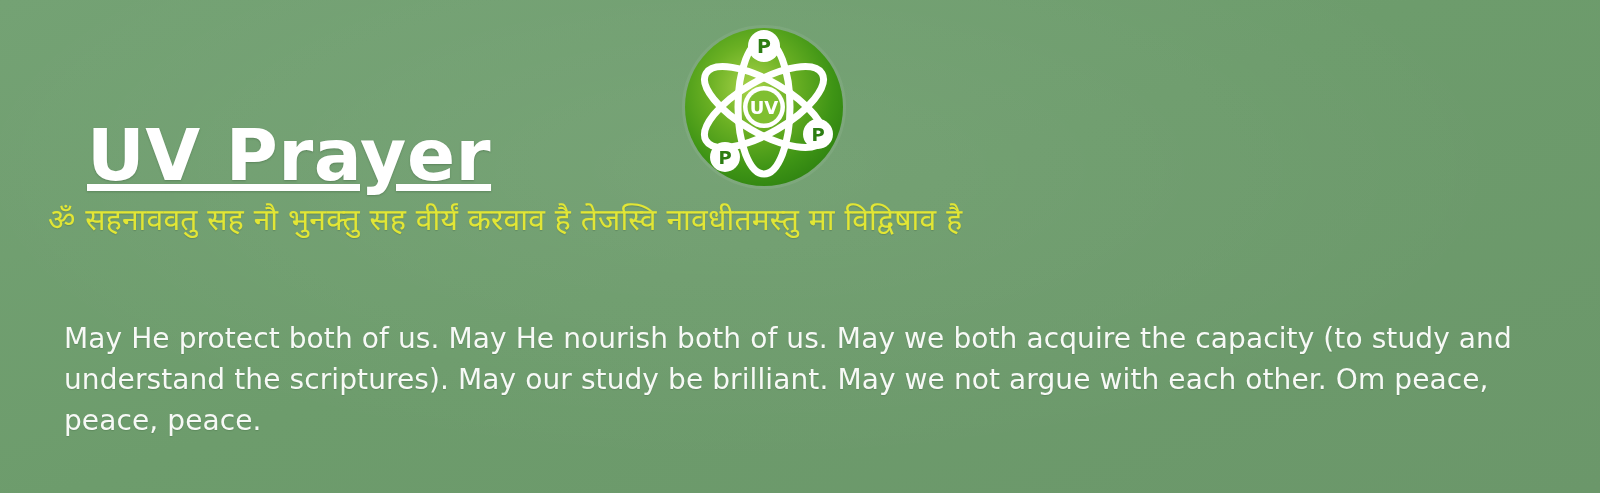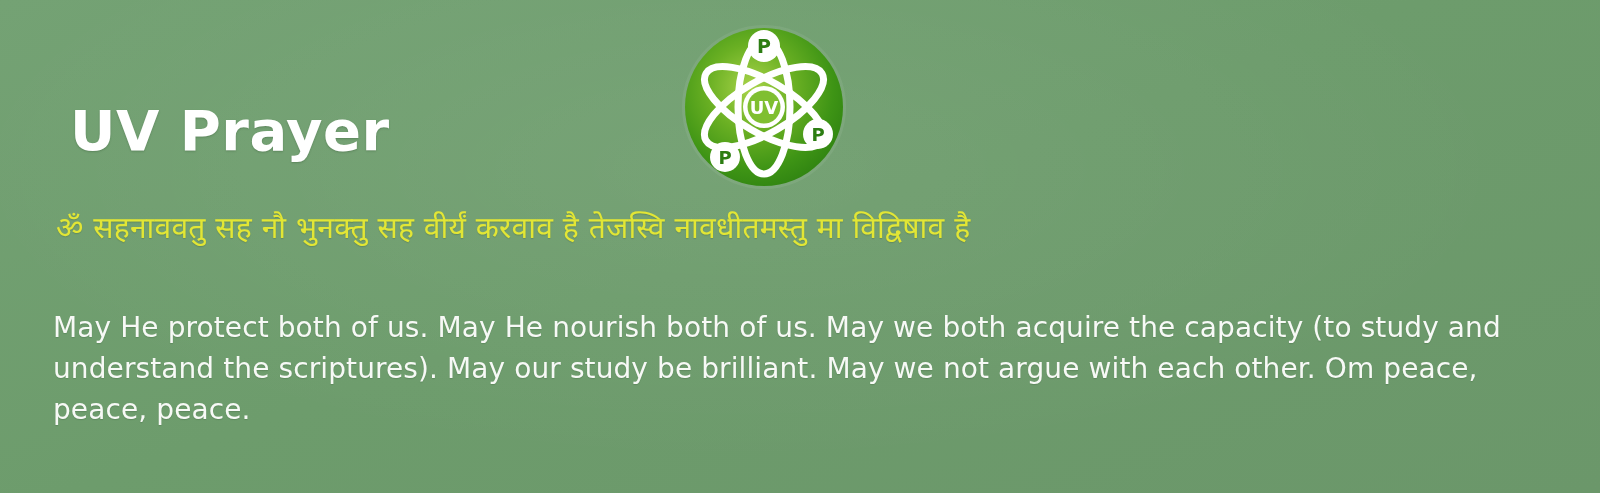--- a/index.html
+++ b/index.html
@@ -23,29 +23,30 @@
       radial-gradient(ellipse 1100px 420px at 46% 34%, rgba(255,255,255,0.055) 0%, rgba(255,255,255,0.0) 72%),
       linear-gradient(160deg, #74a274 0%, #6d9c6c 48%, #6b976a 100%);
     overflow: hidden;
   }
 
   
   .title {
     position: absolute;
     left: 70px;
     top: 103px;
-    margin: 0;
+    margin: 17px;
     font-family: "DejaVu Sans", "Liberation Sans", sans-serif;
     font-weight: 700;
-    font-size: 56px;
+    font-size: 71px;
     line-height: 1.0;
     letter-spacing: 0.5px;
     color: #ffffff;
     text-shadow: 0 1px 2px rgba(40,70,40,0.30);
     white-space: nowrap;
+    text-decoration: underline;
   }
 
   
   .logo {
     position: absolute;
     left: 681px;
     top: 24px;
     width: 166px;
     height: 166px;
   }
@@ -53,21 +54,21 @@
 
   
   .scripture {
     position: absolute;
     left: 48px;
     top: 198px;
     width: 1520px;
   }
   .script-line {
     color: #e2e635;
-    margin: 8px;
+    margin: 0;
     white-space: nowrap;
     text-shadow: 0 1px 1px rgba(40,70,40,0.22);
   }
   .script-deva {
     font-family: "DejaVu Sans", "Liberation Sans", sans-serif;
     font-size: 30px;
     line-height: 44px;
     letter-spacing: 0.2px;
   }
   .script-telu {
@@ -76,21 +77,21 @@
     line-height: 47px;
     letter-spacing: 0.1px;
   }
 
   
   .translation {
     position: absolute;
     left: 48px;
     top: 302px;
     width: 1490px;
-    margin: 5px;
+    margin: 16px;
     color: #f7f9f6;
     font-family: "DejaVu Sans", "Liberation Sans", sans-serif;
     font-size: 28px;
     font-weight: 400;
     line-height: 41px;
     letter-spacing: 0.1px;
     text-shadow: 0 1px 1px rgba(40,70,40,0.20);
   }
 </style>
 </head>

